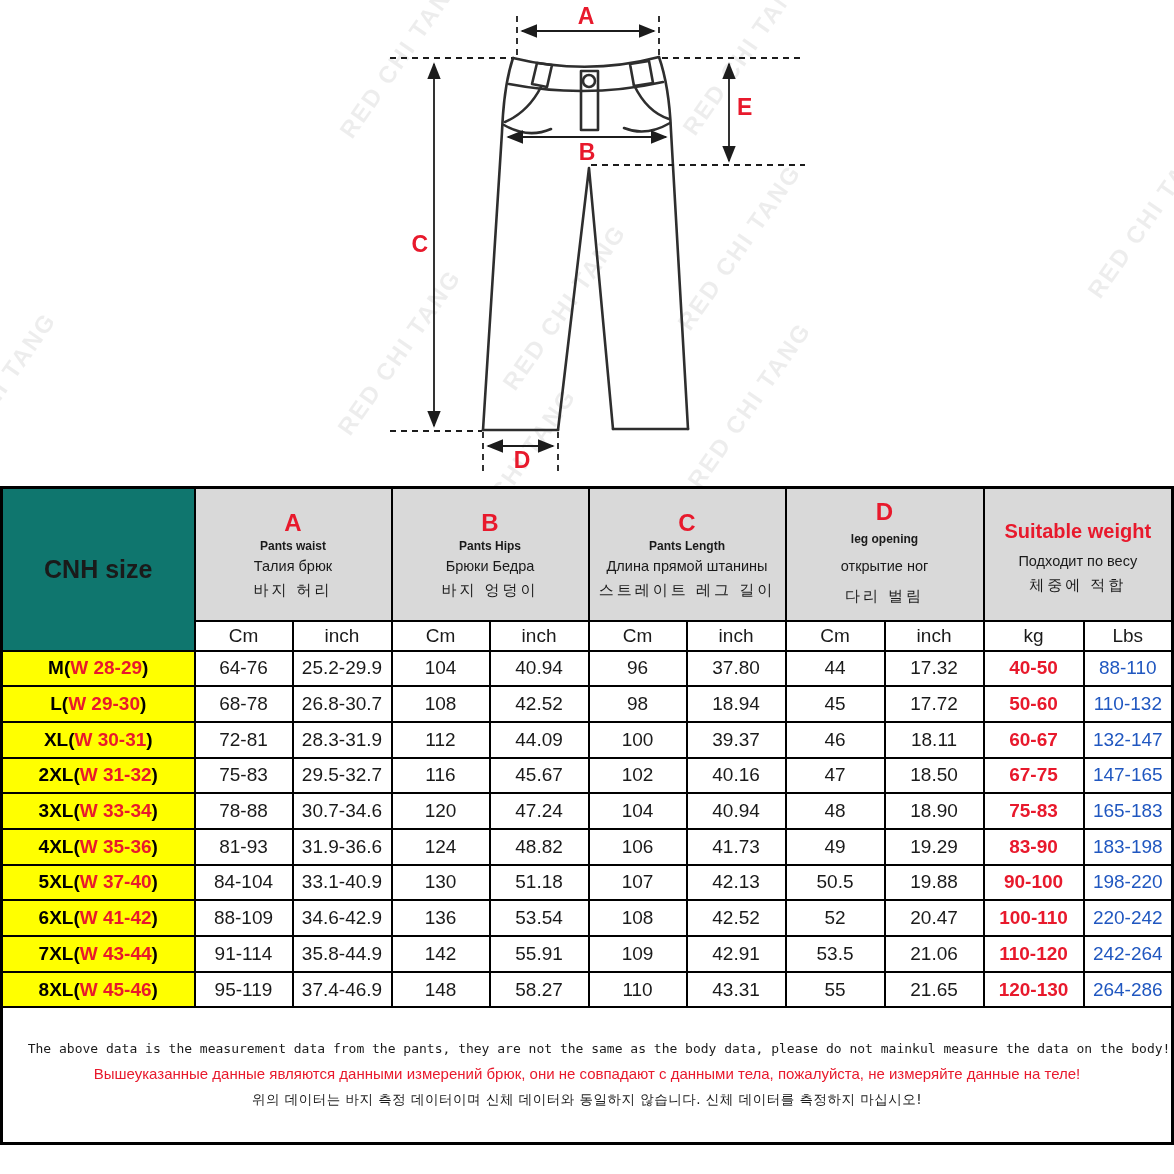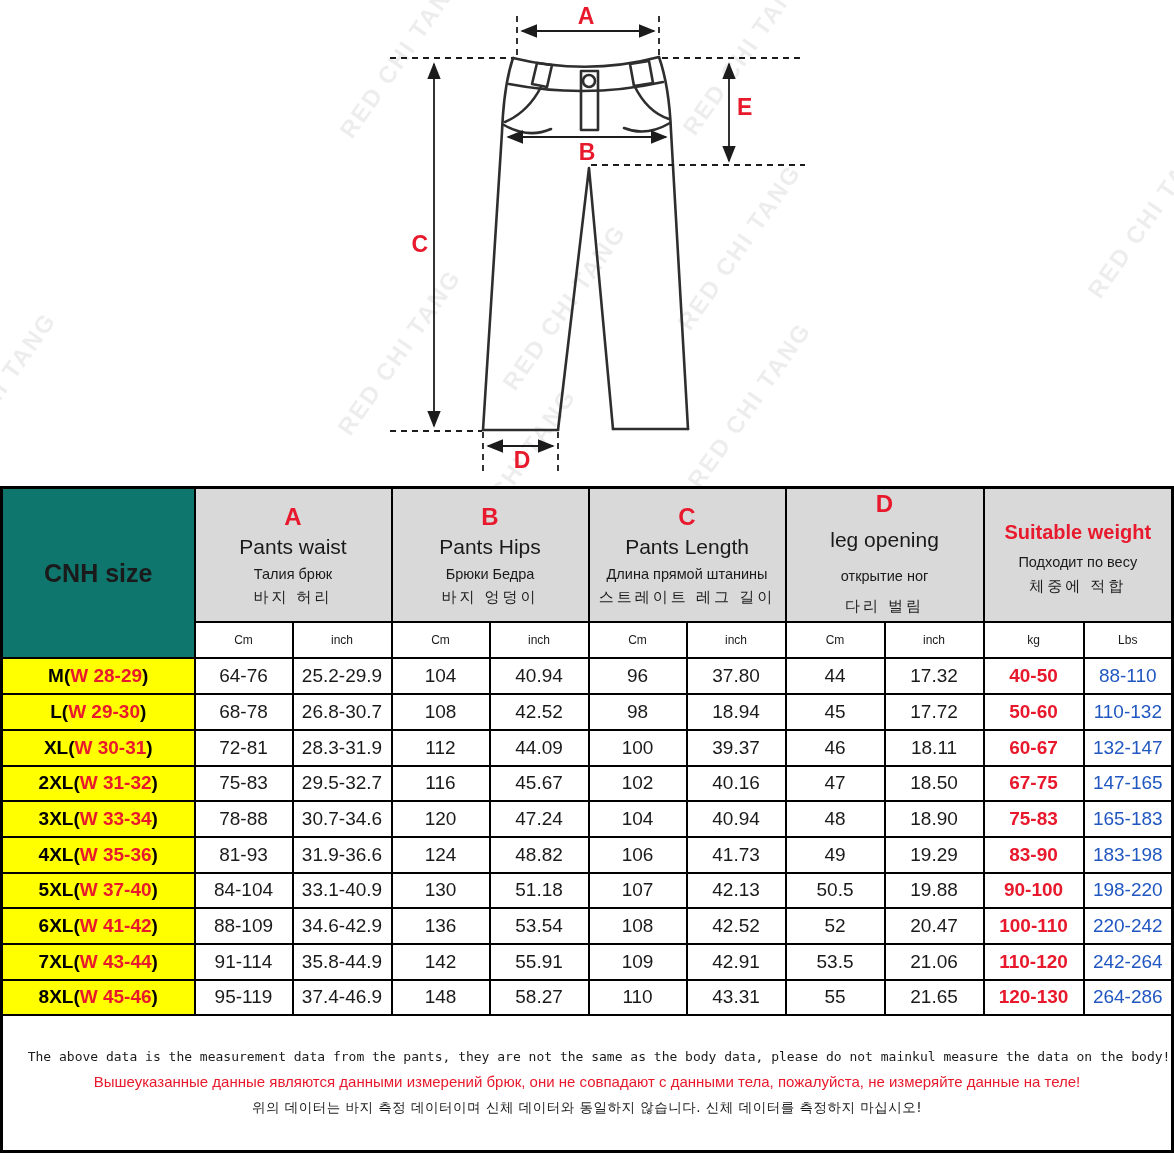--- a/index.html
+++ b/index.html
@@ -20,25 +20,25 @@
   .dim-label { fill:var(--red); font-weight:bold; font-size:23px;
                font-family:"Liberation Sans", sans-serif; }
 
   table.size-table { border-collapse:collapse; width:1174px; table-layout:fixed;
                      border:3px solid #000; }
   .size-table td { border:2px solid #000; text-align:center; vertical-align:middle;
                    padding:0; overflow:hidden; }
   .corner { font-size:25px; font-weight:bold; background:#0f766e; }
   .group-cell { background:var(--gray); height:133px; }
   .letter { color:var(--red); font-weight:bold; font-size:24px; line-height:1.25; }
-  .g-en { font-weight:normal; font-size:21px; line-height:1.45; }
+  .g-en { font-weight:bold; font-size:12px; line-height:1.45; }
   .g-ru { font-size:14.5px; line-height:1.55; }
   .g-ko { font-size:15px; letter-spacing:3px; line-height:1.55; }
   .weight-title { color:var(--red); font-weight:bold; font-size:20px; line-height:1.9; }
-  .unit-row td { height:36px; font-size:12px; background:#fff; }
+  .unit-row td { height:30px; font-size:19px; background:#fff; }
   .data-row td { height:35.7px; font-size:19px; }
   .size-label { background:var(--yellow); font-weight:bold; font-size:17px; color:#000; }
   .size-label .red-part { color:var(--red); }
   .kg-val  { color:var(--red);  font-weight:bold; font-size:18px; }
   .lbs-val { color:var(--blue); font-weight:normal; font-size:18px; }
   .note-cell { height:136px; background:#fff; }
   .note-en { font-family:"DejaVu Sans Mono", monospace; font-size:13px;margin-left:24px; }
   .note-ru { color:var(--red); font-size:15px; margin-top:9px; }
   .note-ko { font-size:13.5px; margin-top:9px; letter-spacing:0.5px;
              font-family:"DejaVu Sans", sans-serif; }

